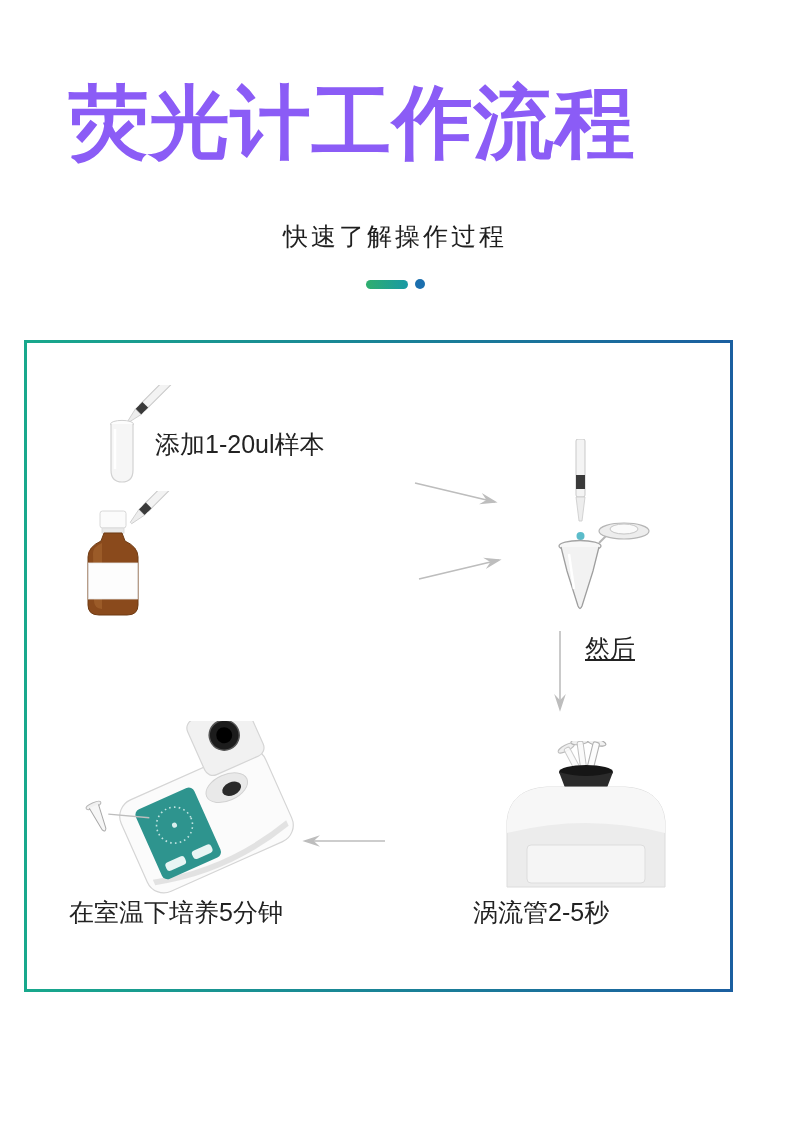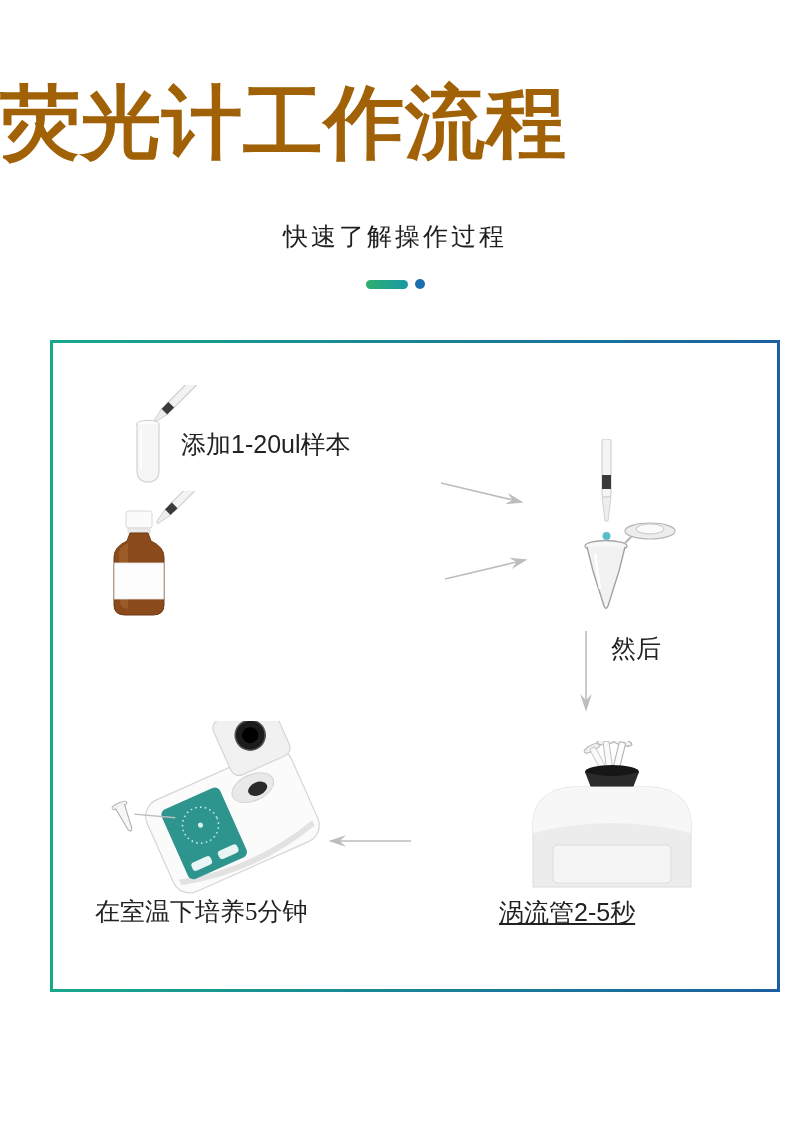--- a/index.html
+++ b/index.html
@@ -2,43 +2,42 @@
 <html><head>
 <meta charset="utf-8">
 <style>
   html,body{margin:0;padding:0;background:#ffffff;}
   body{
     width:790px;height:1130px;position:relative;overflow:hidden;
     font-family:"Liberation Sans","DejaVu Sans",sans-serif;color:#1a1a1a;
   }
   
   .title{
-    position:absolute;left:0;top:72px;width:704px;
+    position:absolute;left:0;top:72px;width:704px;text-align:center;
     font-family:"DejaVu Serif","Liberation Serif",serif;font-weight:900;
-    font-size:80px;letter-spacing:1px;color:#a16207;line-height:1.25;
+    font-size:80px;letter-spacing:1px;color:#8b5cf6;line-height:1.25;
   }
   .subtitle{
     position:absolute;left:0;top:220px;width:790px;text-align:center;
     font-size:25px;letter-spacing:3px;color:#1f1f1f;
   }
   .divider{
     position:absolute;left:0;top:279px;width:790px;display:flex;
     justify-content:center;align-items:center;gap:7px;
   }
   .divider .dash{
     width:42px;height:9px;border-radius:5px;
     background:linear-gradient(90deg,#2fae6e,#1899a5);
   }
   .divider .dot{width:10px;height:10px;border-radius:50%;background:#1b6fae;}
   
   .flow-box{
-    position:absolute;left:50px;top:340px;width:703px;height:646px;
+    position:absolute;left:24px;top:340px;width:703px;height:646px;
     border:3px solid #18a88c;
     border-image:linear-gradient(90deg,#18a88c,#1b5fa0) 1;
-    padding-left:21px;
   }
   .abs{position:absolute;}
   .step-label{
     position:absolute;font-size:25px;color:#222;white-space:nowrap;line-height:34px;
   }
   .arrows-layer{position:absolute;left:0;top:0;width:703px;height:646px;}
 </style>
 </head>
 <body>
 
@@ -95,21 +94,21 @@
     <rect x="51" y="36" width="9" height="14" fill="#3a3a3a"></rect>
     <polygon points="51,58 60,58 57,82 54,82" fill="#ededed" stroke="#c9c9c9" stroke-width="0.8"></polygon>
     <circle cx="55.5" cy="97" r="4" fill="#5bbcca"></circle>
     <path d="M74,104 L82,96" stroke="#b5b5b5" stroke-width="2" fill="none"></path>
     <ellipse cx="99" cy="92" rx="25" ry="8" fill="#ededed" stroke="#b5b5b5" stroke-width="1.2"></ellipse>
     <ellipse cx="99" cy="90" rx="14" ry="5" fill="#fafafa" stroke="#c6c6c6" stroke-width="1"></ellipse>
     <ellipse cx="55" cy="107" rx="21" ry="5.5" fill="#f7f7f7" stroke="#a5a5a5" stroke-width="1.3"></ellipse>
     <path d="M36,108 L42,132 L53,167 Q55,172 57,167 L68,132 L74,108" fill="#f2f2f2" stroke="#9e9e9e" stroke-width="1.3"></path>
     <path d="M44,115 L49,150" stroke="#ffffff" stroke-width="2.5" fill="none"></path>
   </svg>
-  <div class="step-label" style="left:558px;top:288px;">
+  <div class="step-label" style="left:558px;top:288px;text-decoration:underline;">
     <div>然后</div>
   </div>
 
   <svg class="abs" style="left:460px;top:398px;" width="200" height="148" viewBox="0 0 200 148">
     <g transform="translate(99,44)">
       <g transform="rotate(-28)">
         <ellipse cx="0" cy="-42" rx="9" ry="3" fill="#efefef" stroke="#bdbdbd" stroke-width="1"></ellipse>
         <rect x="-3" y="-42" width="6" height="40" rx="2" fill="#fafafa" stroke="#c6c6c6" stroke-width="1" opacity="0.9"></rect>
       </g>
       <g transform="rotate(-8)">
@@ -121,21 +120,21 @@
         <rect x="-3.2" y="-44" width="6.4" height="42" rx="2" fill="#fcfcfc" stroke="#b2b2b2" stroke-width="1.1"></rect>
       </g>
     </g>
     <ellipse cx="99" cy="31" rx="27" ry="7" fill="#161616"></ellipse>
     <path d="M72,31 L80,52 Q99,58 118,52 L126,31 Q99,39 72,31 Z" fill="#2b2b2b"></path>
     <ellipse cx="99" cy="53" rx="19" ry="4.5" fill="#1f1f1f"></ellipse>
     <path d="M20,80 Q23,48 60,46 L138,46 Q175,48 178,80 L178,146 L20,146 Z" fill="#ececec" stroke="#dcdcdc" stroke-width="1"></path>
     <path d="M20,80 Q23,48 60,46 L138,46 Q175,48 178,80 L178,92 Q99,72 20,92 Z" fill="#f7f7f7"></path>
     <rect x="40" y="104" width="118" height="38" rx="4" fill="#f5f5f5" stroke="#dddddd" stroke-width="1"></rect>
   </svg>
-  <div class="step-label" style="left:446px;top:552px;text-decoration:underline;">涡流管2-5秒</div>
+  <div class="step-label" style="left:446px;top:552px;">涡流管2-5秒</div>
 
   <svg class="abs" style="left:46px;top:378px;" width="255" height="180" viewBox="0 0 255 180">
     <g transform="rotate(-24 127 95)">
       <rect x="52" y="52" width="158" height="100" rx="18" fill="#fbfbfb" stroke="#d5d5d5" stroke-width="1.2"></rect>
       <path d="M58,140 Q130,160 204,140 L204,134 Q130,154 58,134 Z" fill="#dcdcdc" opacity="0.8"></path>
       <rect x="150" y="4" width="64" height="60" rx="9" fill="#f1f1f1" stroke="#d5d5d5" stroke-width="1.2"></rect>
       <circle cx="182" cy="31" r="15" fill="#1c1c1c"></circle>
       <circle cx="182" cy="31" r="8" fill="#000000"></circle>
       <circle cx="182" cy="31" r="15" fill="none" stroke="#555555" stroke-width="1.5"></circle>
       <ellipse cx="163" cy="80" rx="22" ry="13" fill="#e9e9e9" stroke="#d2d2d2" stroke-width="1"></ellipse>
@@ -145,15 +144,15 @@
       <circle cx="100" cy="93" r="2.5" fill="#d8efed"></circle>
       <rect x="75" y="124" width="21" height="9" rx="3.5" fill="#e8f5f4"></rect>
       <rect x="104" y="124" width="21" height="9" rx="3.5" fill="#e8f5f4"></rect>
       <g transform="translate(34,42)">
         <ellipse cx="0" cy="0" rx="8" ry="2.6" fill="#f0f0f0" stroke="#b5b5b5" stroke-width="1"></ellipse>
         <path d="M-5,1 L-2,26 Q0,30 2,26 L5,1" fill="#f6f6f6" stroke="#a8a8a8" stroke-width="1"></path>
         <path d="M10,14 L46,34" stroke="#bdbdbd" stroke-width="1.4" fill="none"></path>
       </g>
     </g>
   </svg>
-  <div class="step-label" style="left:42px;top:552px;font-family:Liberation Serif, serif;">在室温下培养5分钟</div>
+  <div class="step-label" style="left:42px;top:552px;">在室温下培养5分钟</div>
 
 </div>
 
 </body></html>

